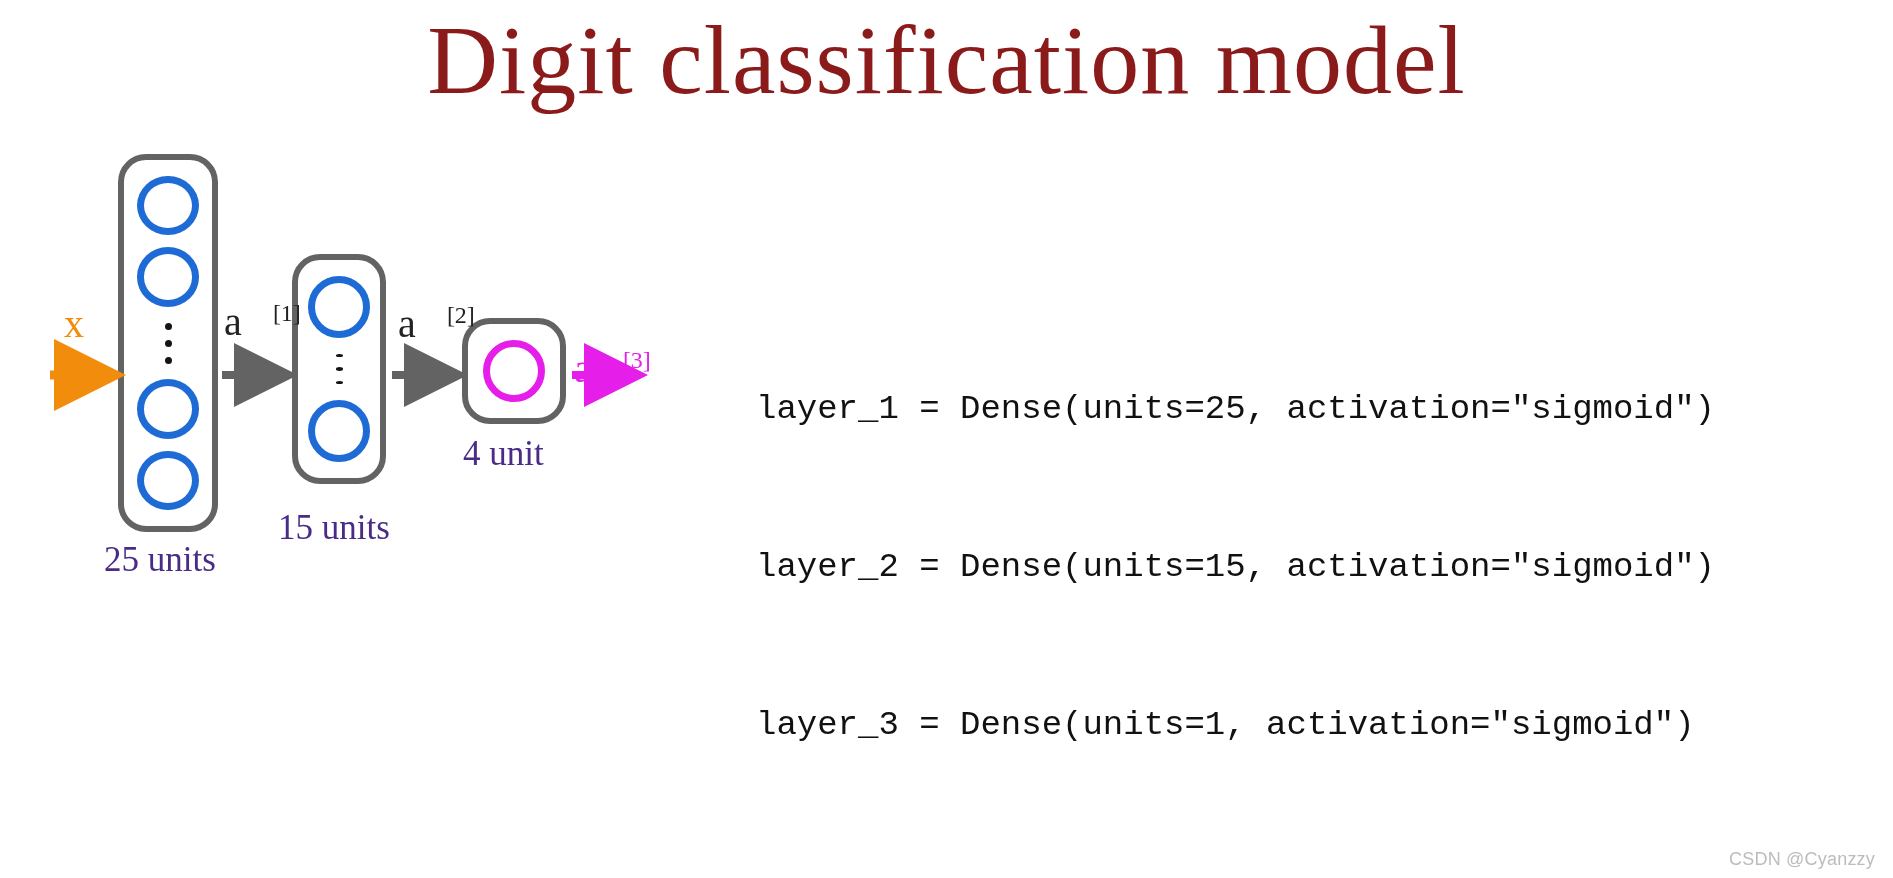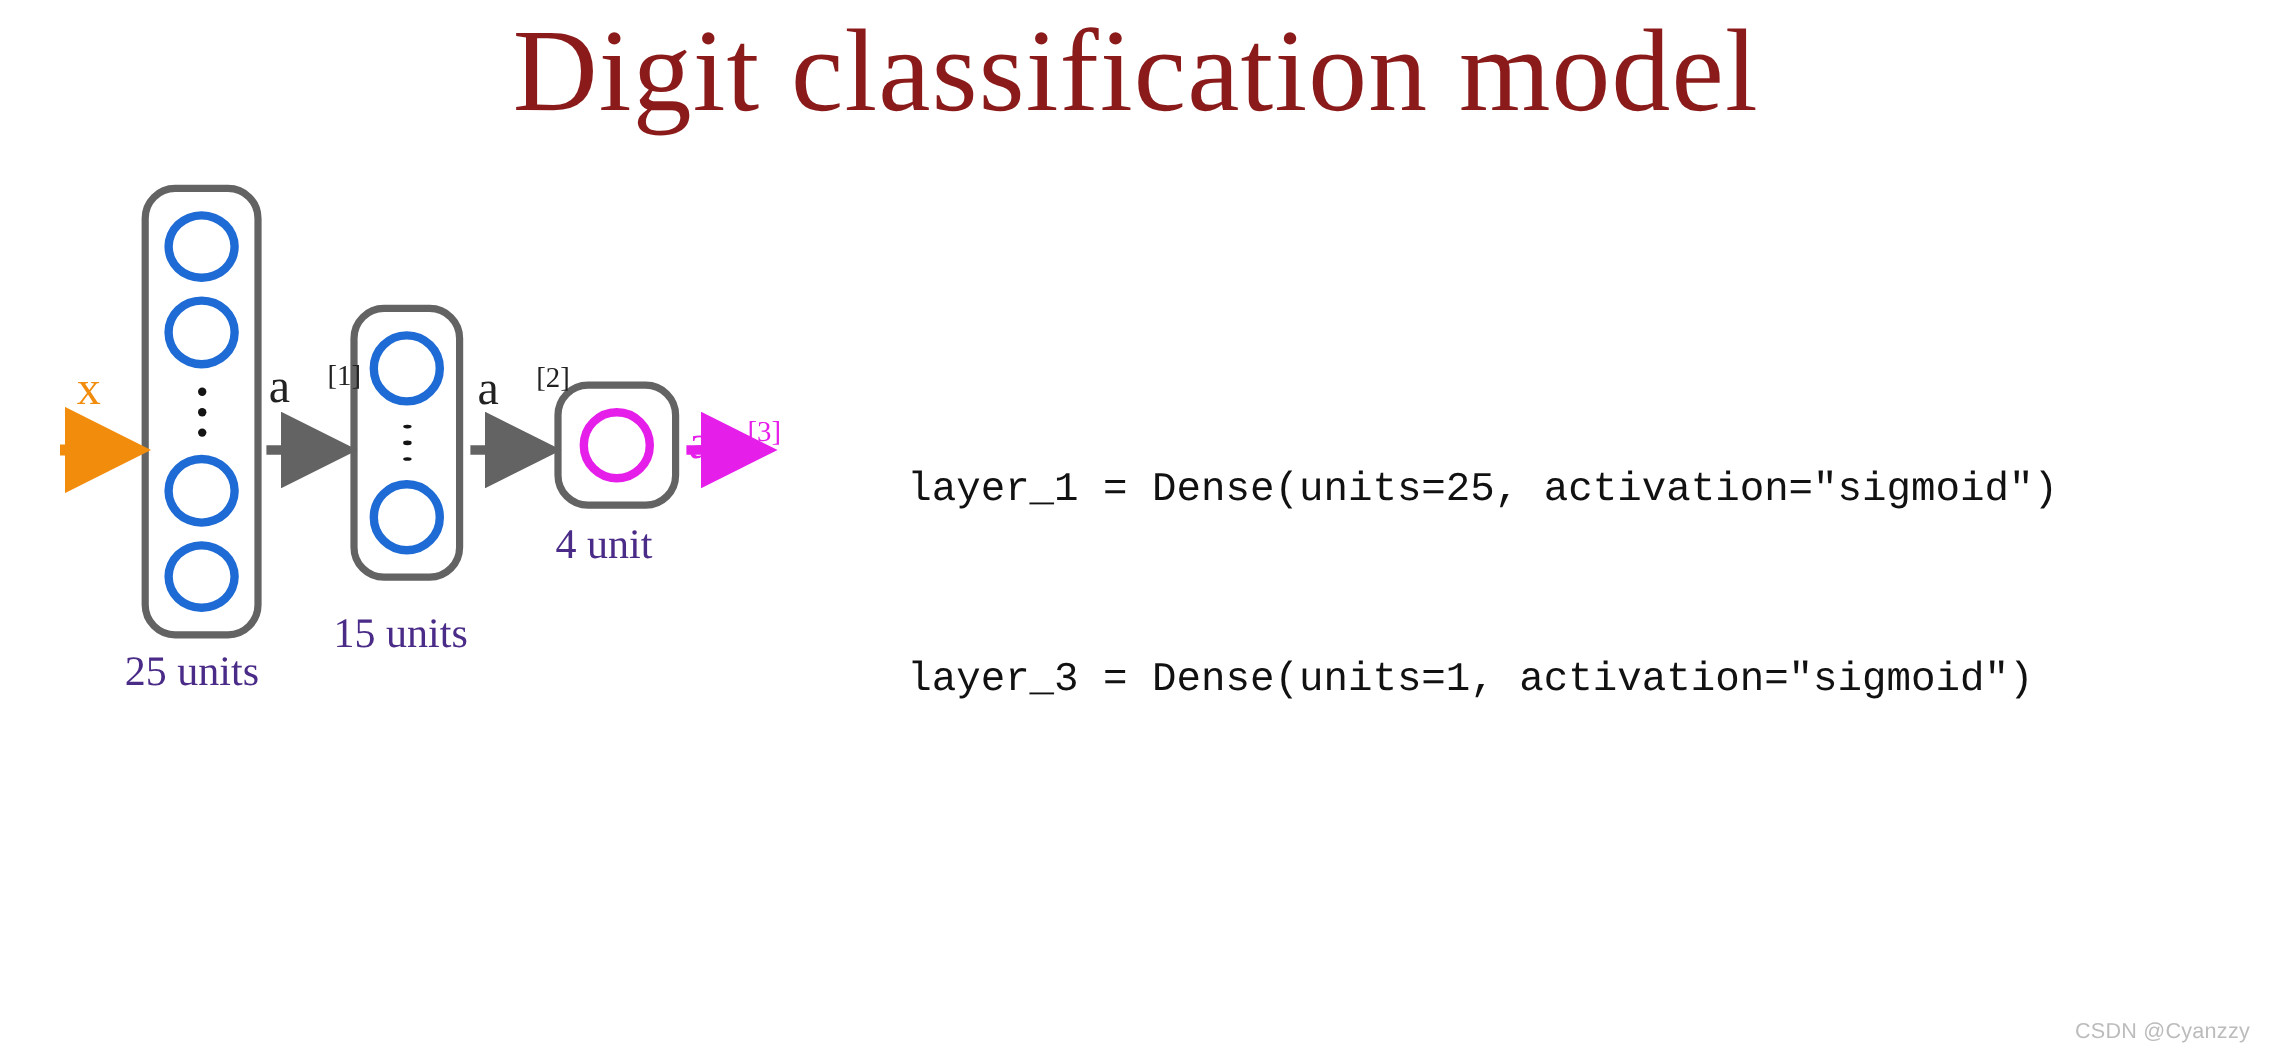--- a/index.html
+++ b/index.html
@@ -189,20 +189,21 @@
 
     <line x1="392" y1="375" x2="452" y2="375" stroke="#636363" stroke-width="8" marker-end="url(#ah-gray)"></line>
 
     <line x1="572" y1="375" x2="632" y2="375" stroke="#e61eea" stroke-width="8" marker-end="url(#ah-pink)"></line>
   </svg>
 </div>
 
 <div class="code-block">
   <div class="code-group">
     <div>layer_1 = Dense(units=25, activation="sigmoid")</div>
+    <div>layer_2 = Dense(units=15, activation="sigmoid")</div>
     <div>layer_3 = Dense(units=1, activation="sigmoid")</div>
   </div>
   
   
   
   
 </div>
 
 <div class="watermark">CSDN @Cyanzzy</div>
 

